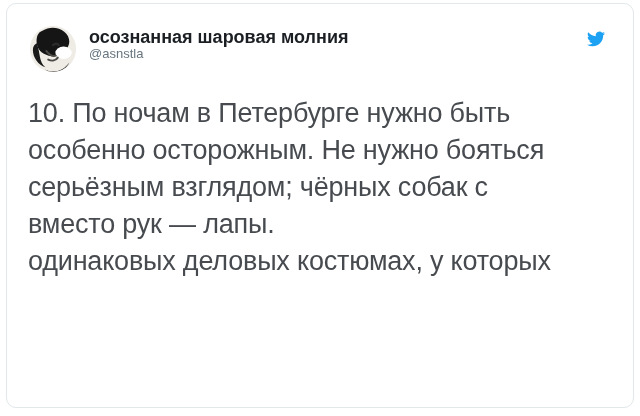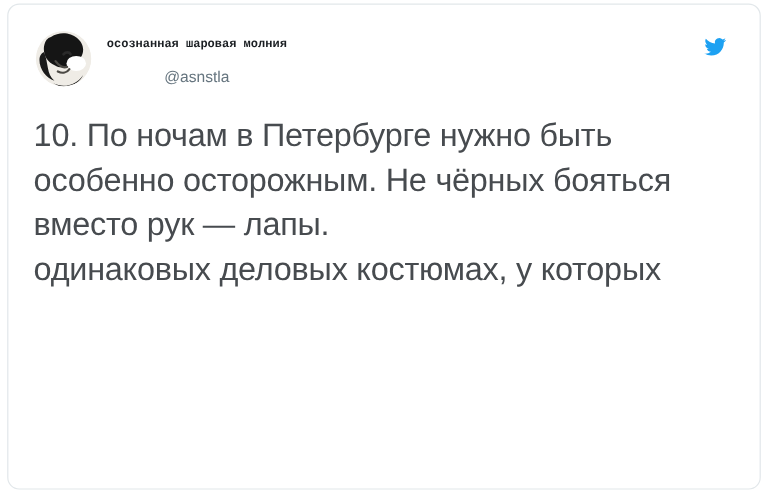--- a/index.html
+++ b/index.html
@@ -20,26 +20,26 @@
     display:flex;align-items:flex-start;
     padding:22px 26px 0 23px;
   }
   .avatar{
     width:46px;height:46px;border-radius:50%;overflow:hidden;flex:0 0 46px;
     background:#efece6;cursor:pointer;
   }
   .avatar svg{display:block;width:100%;height:100%;}
   .author{margin-left:13px;padding-top:3px;min-width:0;}
   .author-name{
-    font-size:10px;font-weight:700;color:var(--name-text);line-height:17px;
-    cursor:pointer;white-space:nowrap;font-family:Liberation Mono, monospace;
+    font-size:18px;font-weight:700;color:var(--name-text);line-height:17px;
+    cursor:pointer;white-space:nowrap;
   }
   .author-handle{
-    font-size:13px;color:var(--handle-text);line-height:16px;margin-top:10px;
-    cursor:pointer;white-space:nowrap;text-align:center;
+    font-size:13px;color:var(--handle-text);line-height:16px;margin-top:0;
+    cursor:pointer;white-space:nowrap;
   }
   .bird{
     margin-left:auto;margin-top:4px;width:22px;height:18px;flex:0 0 22px;cursor:pointer;
   }
   .bird svg{display:block;width:22px;height:18px;fill:var(--accent);}
   .tweet-text{
     padding:23px 28px 0 21px;
     font-size:27px;line-height:37px;color:var(--body-text);
     letter-spacing:-0.2px;
   }
@@ -81,18 +81,19 @@
     <div class="bird">
       <svg viewBox="0 0 24 24" xmlns="http://www.w3.org/2000/svg" aria-hidden="true">
         <path d="M23.953 4.57a10 10 0 0 1-2.825.775 4.958 4.958 0 0 0 2.163-2.723c-.951.555-2.005.959-3.127 1.184a4.92 4.92 0 0 0-8.384 4.482C7.69 8.095 4.067 6.13 1.64 3.162a4.822 4.822 0 0 0-.666 2.475c0 1.71.87 3.213 2.188 4.096a4.904 4.904 0 0 1-2.228-.616v.06a4.923 4.923 0 0 0 3.946 4.827 4.996 4.996 0 0 1-2.212.085 4.936 4.936 0 0 0 4.604 3.417 9.867 9.867 0 0 1-6.102 2.105c-.39 0-.779-.023-1.17-.067a13.995 13.995 0 0 0 7.557 2.209c9.053 0 13.998-7.496 13.998-13.985 0-.21 0-.42-.015-.63A9.935 9.935 0 0 0 24 4.59z"></path>
       </svg>
     </div>
 
   </div>
 
   <div class="tweet-text">
     <div class="line">10. По ночам в Петербурге нужно быть</div>
-    <div class="line">особенно осторожным. Не чёрных бояться</div>
+    <div class="line">особенно осторожным. Не нужно бояться</div>
+    <div class="line">серьёзным взглядом; чёрных собак с</div>
     <div class="line">вместо рук — лапы.</div>
     <div class="line">одинаковых деловых костюмах, у которых</div>
   </div>
 
 </div>
 
 </body></html>

